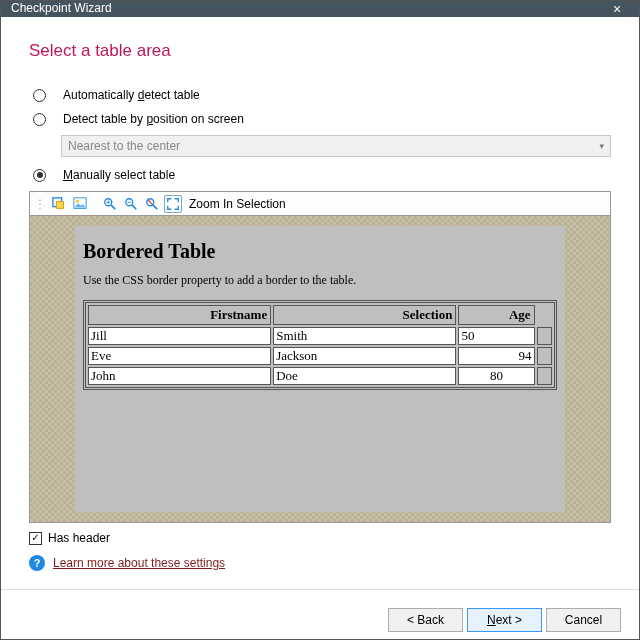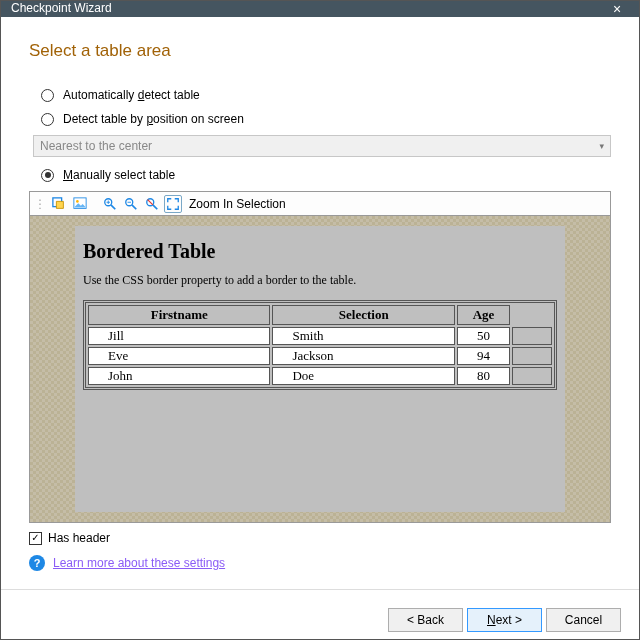--- a/index.html
+++ b/index.html
@@ -2,47 +2,47 @@
 <html><head>
 <meta charset="utf-8">
 <style>
 *{box-sizing:border-box;margin:0;padding:0;font-family:"Segoe UI",Tahoma,sans-serif;font-size:12px}
 body{background:#fff}
 .window{width:640px;height:640px;display:flex;flex-direction:column;border:1px solid #555}
 .titlebar{background:#455560;color:#fff;display:flex;align-items:flex-start;height:30px;padding:0 10px}
 .titlebar .title{flex:1;font-size:12px}
 .titlebar .close{width:24px;text-align:center;cursor:pointer;font-size:14px}
 .body{flex:1;padding:20px 28px 10px 28px;display:flex;flex-direction:column}
-.heading{color:#a16207;font-size:17px;font-weight:400;margin:4px 0 22px 0}
-.radio-row{display:flex;align-items:center;margin:5px 12px;gap:9px}
+.heading{color:#be185d;font-size:17px;font-weight:400;margin:4px 0 22px 0}
+.radio-row{display:flex;align-items:center;margin:5px 4px;gap:17px}
 .radio{width:13px;height:13px;border:1px solid #333;border-radius:50%;display:inline-flex;align-items:center;justify-content:center;background:#fff}
 .radio.checked::after{content:"";width:6px;height:6px;background:#333;border-radius:50%}
 .radio-label{font-size:12px}
 .radio-label .ul{text-decoration:underline}
-.dropdown{margin:4px 0 6px 4px;display:flex;align-items:center;border:1px solid #c7c7c7;background:#f0f0f0;color:#888;height:22px;padding:0 6px}
+.dropdown{margin:4px 0 6px 32px;display:flex;align-items:center;border:1px solid #c7c7c7;background:#f0f0f0;color:#888;height:22px;padding:0 6px}
 .dropdown .arrow{margin-left:auto;font-size:9px;color:#777}
 .preview{border:1px solid #999;margin-top:4px;display:flex;flex-direction:column;height:332px}
 .toolbar{display:flex;align-items:center;border-bottom:1px solid #999;background:#fdfdfd;height:24px;padding:0 4px;gap:3px}
 .tb-grip{color:#aaa;letter-spacing:-1px;margin-right:2px}
 .tb-btn{width:18px;height:18px;display:inline-flex;align-items:center;justify-content:center;border-radius:2px}
 .tb-btn.box{border:1px solid #7aa8c7}
 .tb-label{margin-left:4px;font-size:12px}
 .canvas{flex:1;background:repeating-conic-gradient(#c5bda7 0% 25%,#bbb295 0% 50%) 0 0/6px 6px;padding:10px 45px;overflow:hidden}
 .page{background:#bfbfbf;padding:8px 8px 60px 8px;height:100%}
 .page h2{font-family:"Times New Roman",serif;font-size:20px;font-weight:bold;margin:6px 0 10px 0}
 .page p{font-family:"Times New Roman",serif;font-size:12px;margin-bottom:12px}
 table.outer{border:3px double #555;width:100%;border-collapse:separate;border-spacing:2px;background:#bfbfbf}
-table.outer th{border:1px solid #555;background:#bfbfbf;font-family:"Times New Roman",serif;font-weight:bold;font-size:13px;padding:1px 3px;text-align:center}
-table.outer td{border:1px solid #555;background:#bfbfbf;font-family:"Times New Roman",serif;font-size:13px;padding:0 19px;height:18px}
+table.outer th{border:1px solid #555;background:#bfbfbf;font-family:"Times New Roman",serif;font-weight:bold;font-size:13px;padding:1px 3px;text-align:right}
+table.outer td{border:1px solid #555;background:#bfbfbf;font-family:"Times New Roman",serif;font-size:13px;padding:0 2px;height:18px}
 table.outer td.sel{background:#fff}
 .check-row{display:flex;align-items:center;gap:6px;margin:8px 0 4px 0}
 .chk{width:13px;height:13px;border:1px solid #333;display:inline-flex;align-items:center;justify-content:center;font-size:10px;line-height:1;background:#fff}
 .help-row{display:flex;align-items:center;gap:8px;margin:6px 0 8px 0}
 .help-icon{width:16px;height:16px;border-radius:50%;background:#1e88e5;color:#fff;display:inline-flex;align-items:center;justify-content:center;font-weight:bold;font-size:11px}
-.help-link{color:#8b5cf6;text-decoration:underline;font-size:12px}
+.help-link{color:#7f1d1d;text-decoration:underline;font-size:12px}
 .footer{border-top:1px solid #ddd;padding:18px;display:flex;justify-content:flex-end;gap:4px}
 .btn{min-width:75px;height:24px;border:1px solid #adadad;background:#f0f0f0;display:inline-flex;align-items:center;justify-content:center;font-size:12px;cursor:pointer}
 .btn.primary{border:1px solid #3399ff;background:#e5f1fb}
 
 .ic{width:14px;height:14px}
 </style>
 </head>
 <body>
 
 <div class="window">

